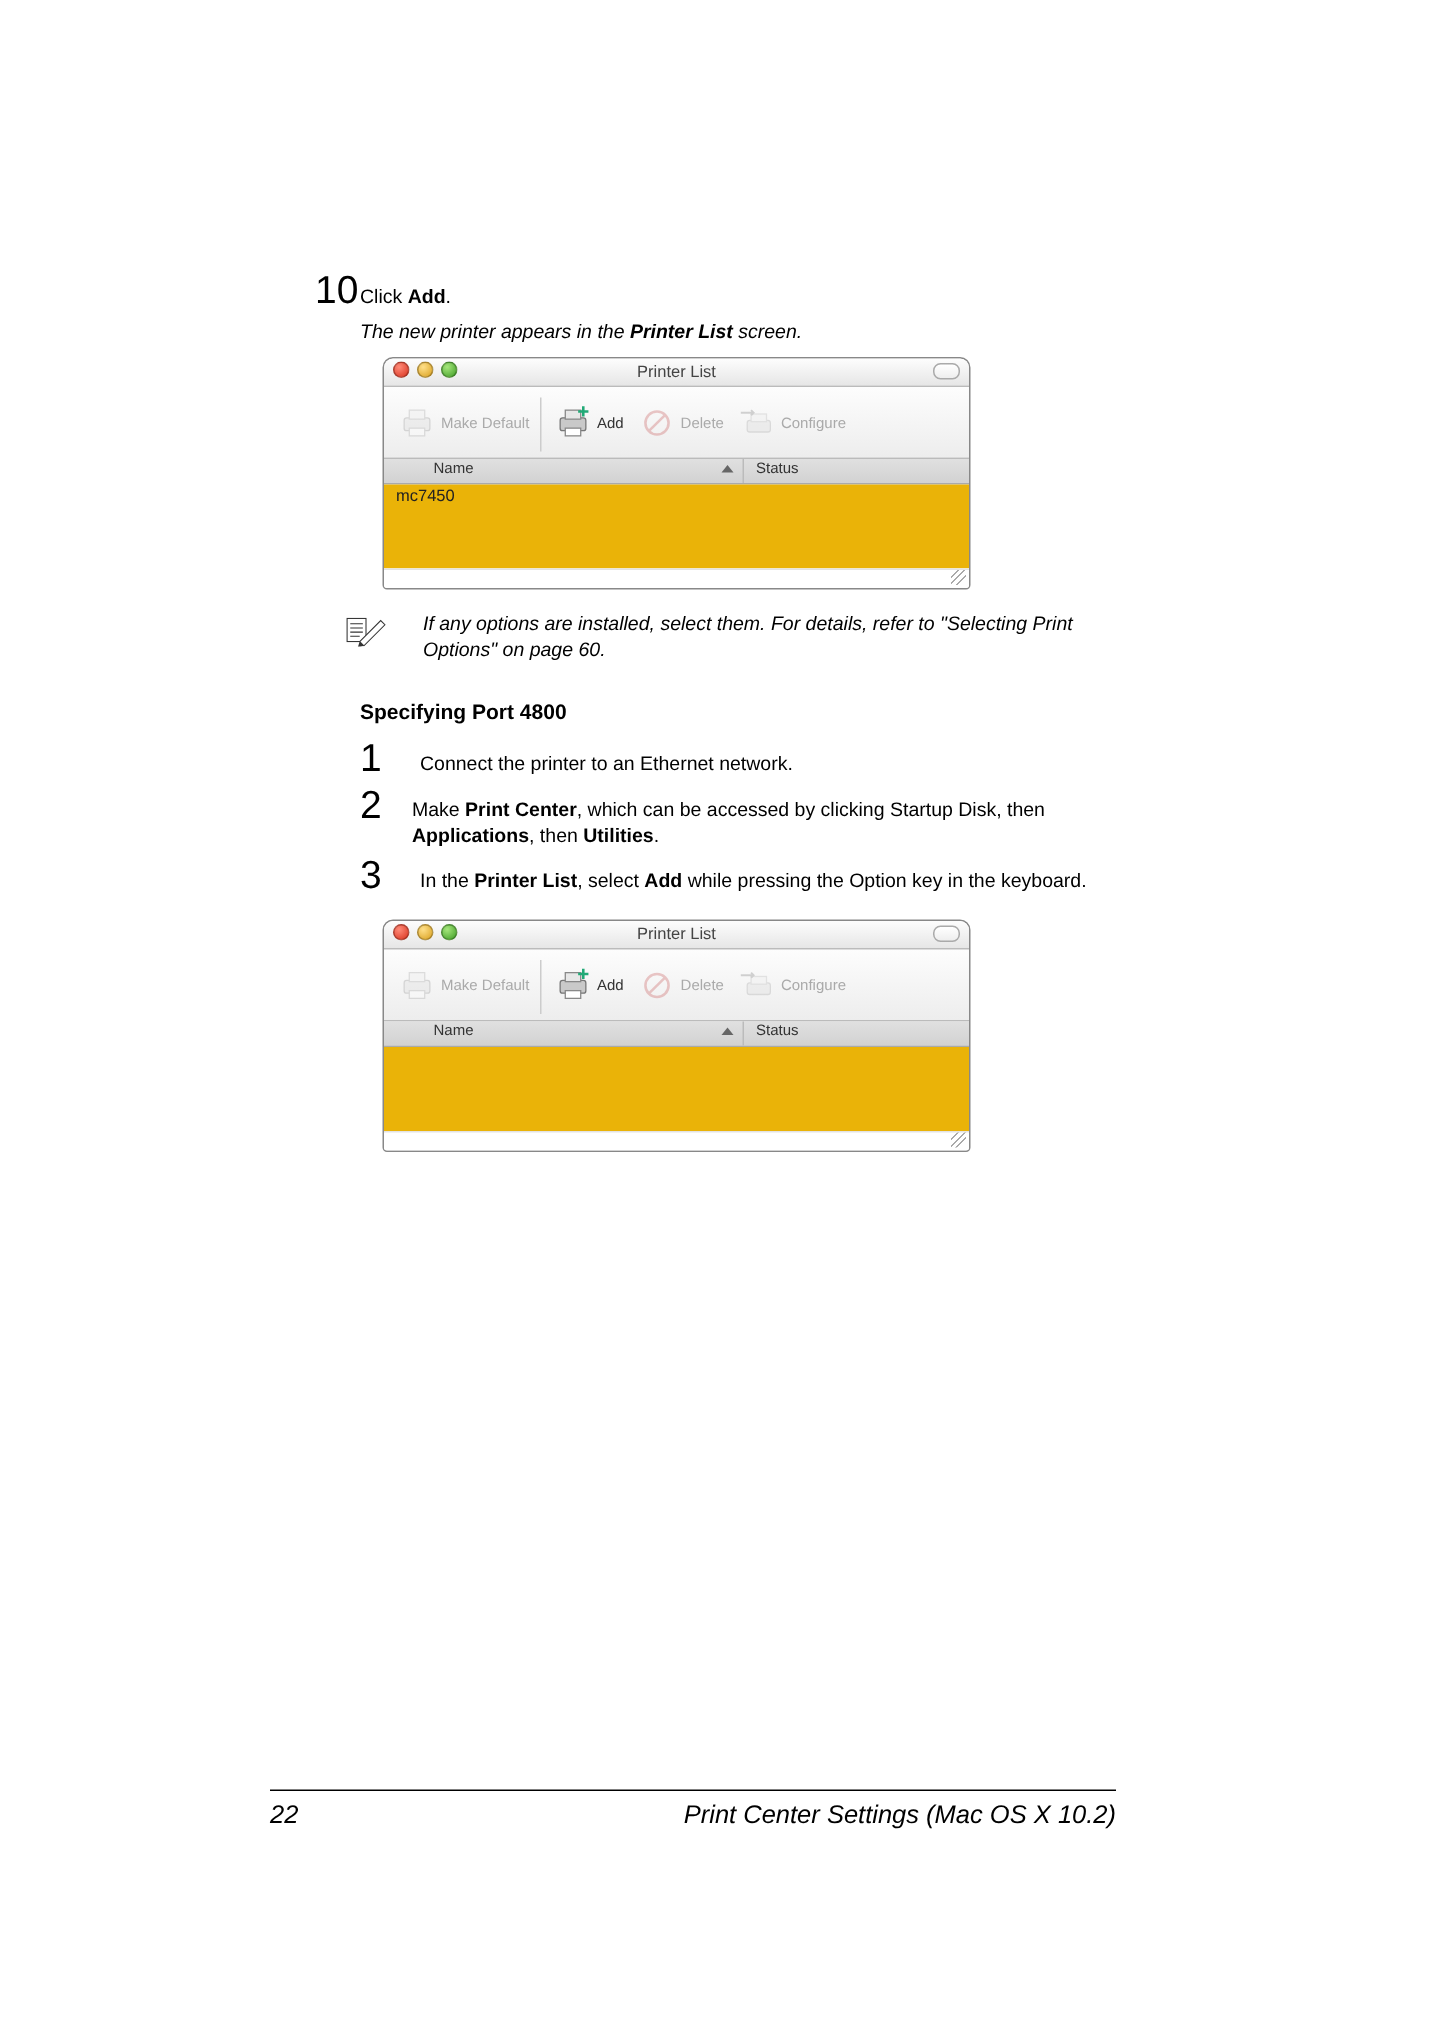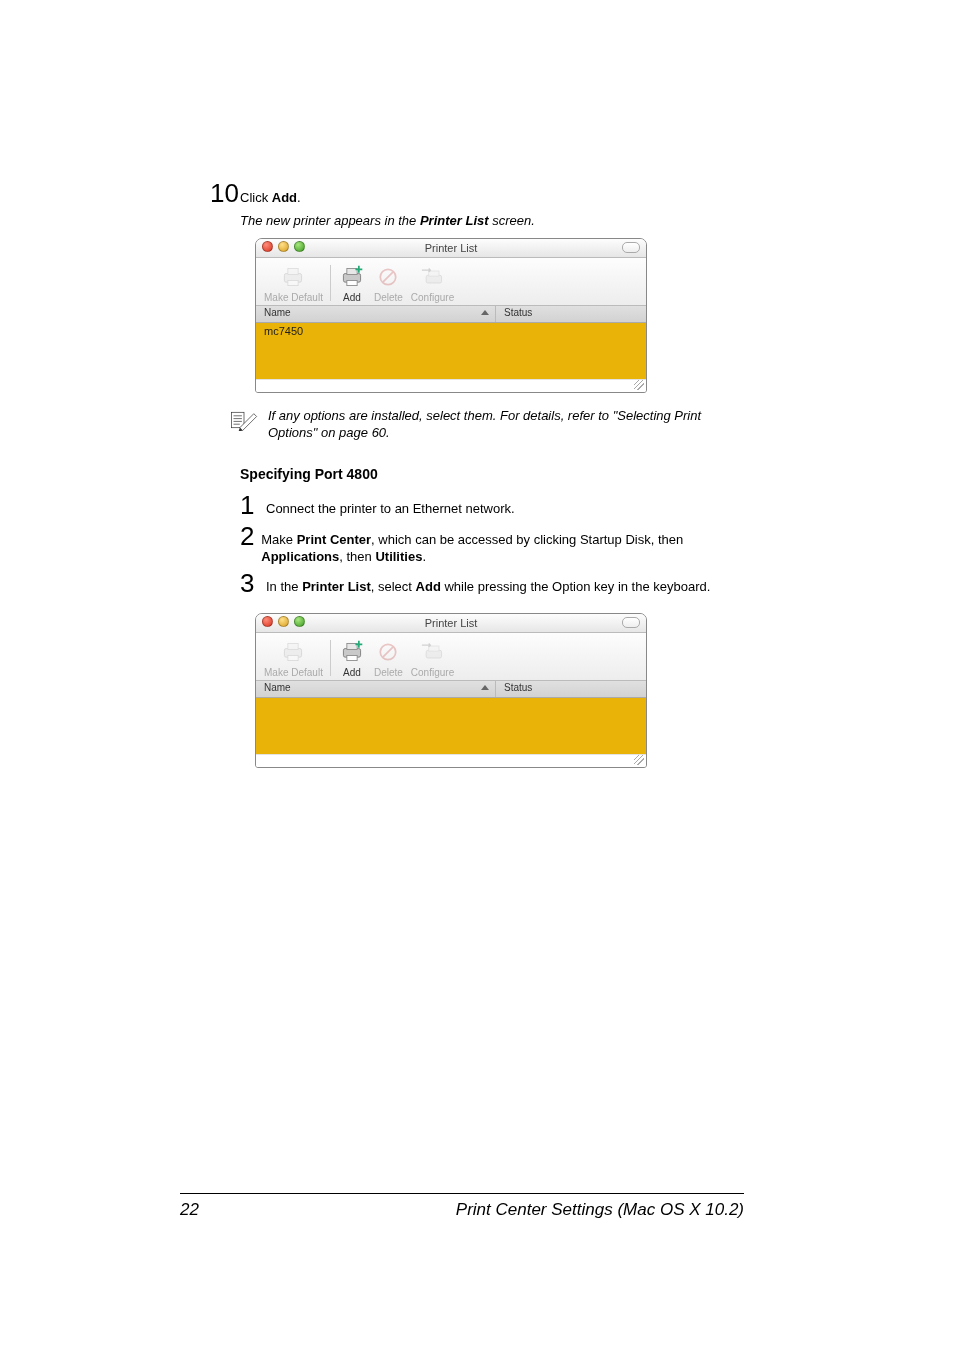--- a/index.html
+++ b/index.html
@@ -92,40 +92,41 @@
   }
   .pl-toolbar {
     display: flex;
     height: 44px;
     background: linear-gradient(#fdfdfd,#ededed);
     border-bottom: 1px solid #bbb;
     padding: 3px 4px 0 4px;
   }
   .tb-item {
     display: flex;
-    flex-direction: column;
+    flex-direction: row;
     align-items: center;
     justify-content: flex-end;
     padding: 0 4px 2px 4px;
     gap: 2px;
   }
   .tb-icon {
     width: 28px; height: 24px;
     display: flex; align-items: center; justify-content: center;
   }
   .tb-label { font-size: 10px; margin-top: 1px; }
   .dim .tb-label { color: #aaa; }
   .dim svg { opacity: 0.35; }
   .tb-sep { width: 1px; background: #ccc; margin: 4px 3px; }
   .pl-header {
     display: flex;
     height: 16px;
     background: linear-gradient(#e0e0e0,#d2d2d2);
     font-size: 10px;
     border-bottom: 1px solid #aaa;
+    padding-left: 25px;
   }
   .pl-h-cell {
     padding: 1px 8px 0 8px;
     border-right: 1px solid #bbb;
     position: relative;
   }
   .pl-h-name { flex: 1; }
   .pl-sort {
     position: absolute;
     right: 6px; top: 4px;
@@ -155,21 +156,21 @@
     position: absolute;
     right: 2px; bottom: 2px;
     width: 10px; height: 10px;
     background:
       linear-gradient(135deg, transparent 0 3px, #aaa 3px 4px, transparent 4px 6px, #aaa 6px 7px, transparent 7px 9px, #aaa 9px 10px, transparent 10px);
   }
   
   .note-block {
     display: flex;
     align-items: flex-start;
-    gap: 10px;
+    gap: 24px;
     margin: 10px 0 24px -10px;
   }
   .note-icon {
     width: 28px;
     flex: 0 0 28px;
     padding-top: 2px;
   }
   .note-text {
     font-size: 13px;
     font-style: italic;
@@ -191,20 +192,21 @@
   .step-row .num {
     font-size: 26px;
     width: 26px;
     margin-left: -30px;
     line-height: 1.05;
   }
   .step-row .txt {
     font-size: 13px;
     line-height: 1.35;
     padding-top: 8px;
+    margin-left: 14px;
   }
   
   .footer {
     position: absolute;
     left: 180px; right: 180px; bottom: 130px;
   }
   .footer-rule {
     border-top: 1px solid #000;
     margin-bottom: 6px;
   }

